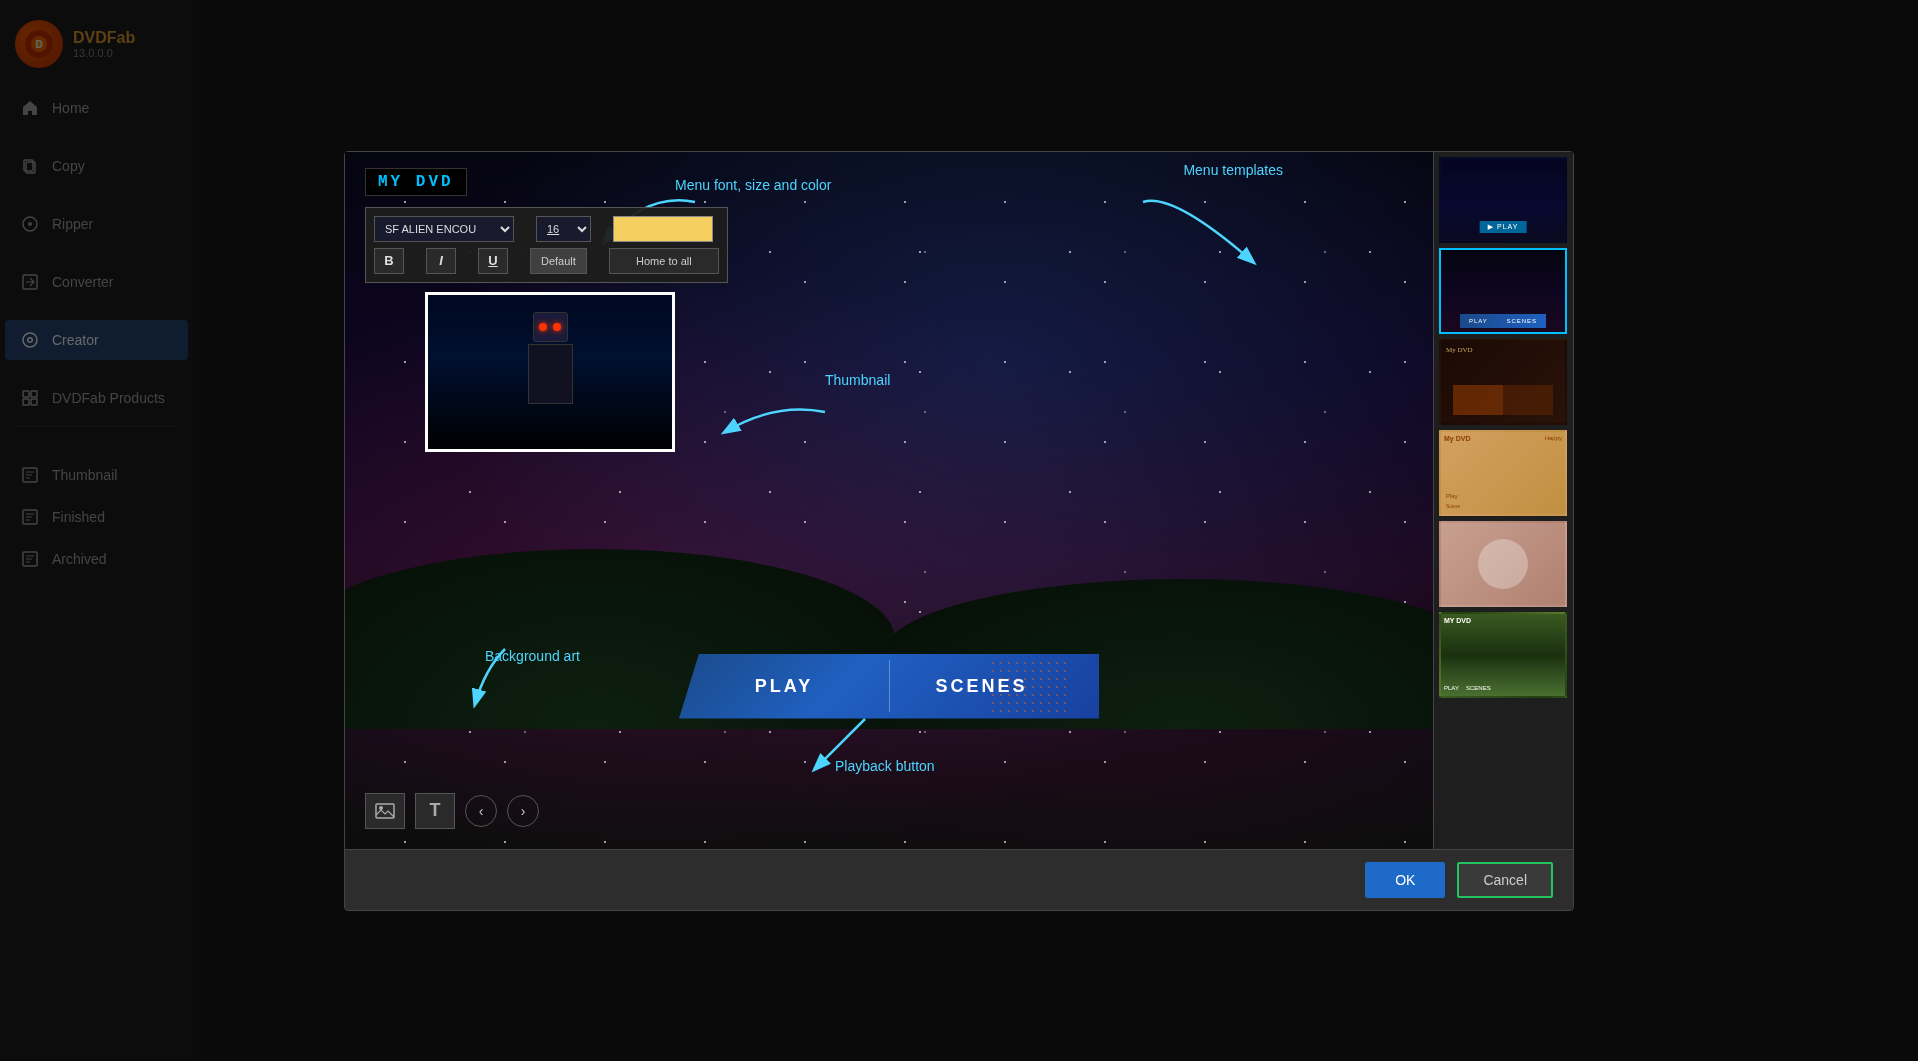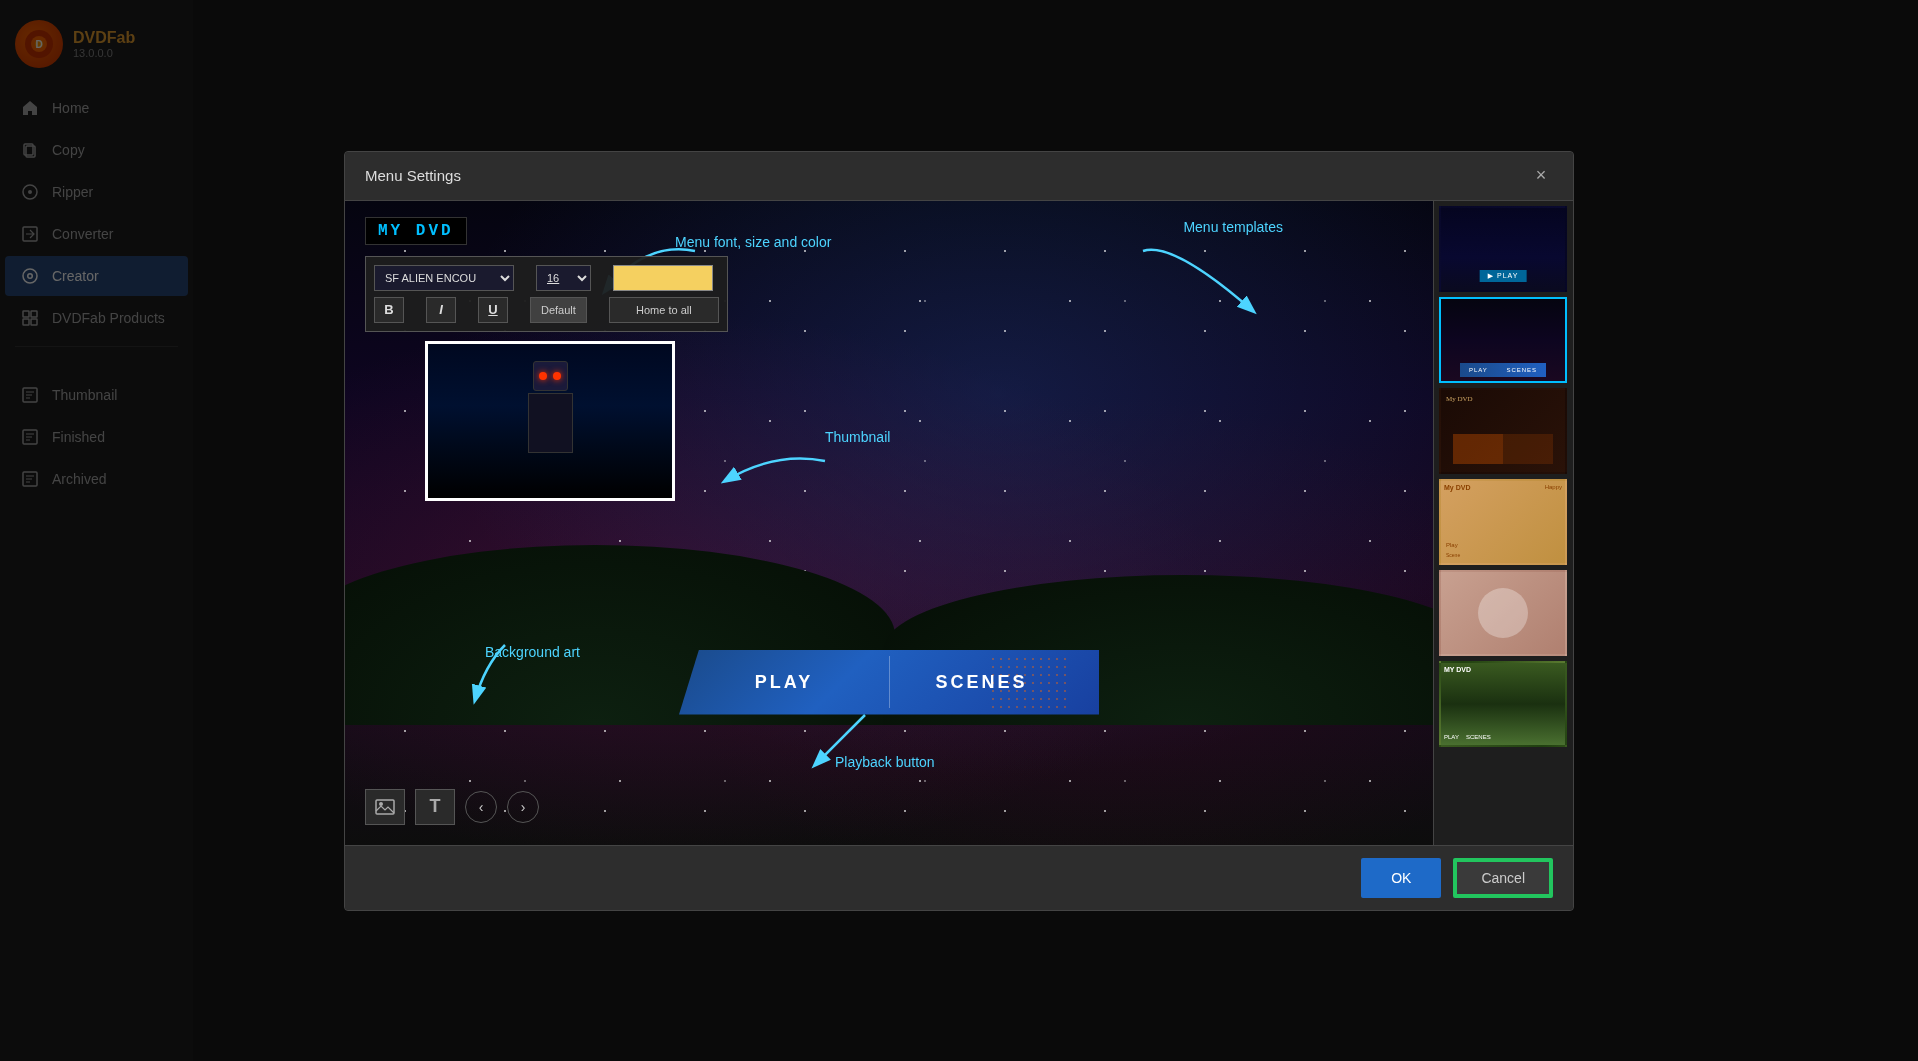--- a/index.html
+++ b/index.html
@@ -48,21 +48,21 @@
       font-size: 16px;
       font-weight: bold;
     }
     .sidebar-logo-version {
       color: #888;
       font-size: 11px;
     }
     .sidebar-nav {
       display: flex;
       flex-direction: column;
-      gap: 2px;
+      gap: 18px;
     }
     .sidebar-item {
       display: flex;
       align-items: center;
       padding: 10px 15px;
       color: #aaa;
       font-size: 14px;
       gap: 12px;
       cursor: pointer;
       border-radius: 4px;
@@ -449,21 +449,20 @@
       font-size: 14px;
     }
 
     
     .annotation {
       position: absolute;
       color: #4dd4ff;
       font-size: 14px;
       font-weight: 500;
       pointer-events: none;
-      margin-top: 8px;
     }
     .arrow-svg {
       position: absolute;
       pointer-events: none;
     }
 
     
     .templates-panel {
       width: 140px;
       background: #1e1e1e;
@@ -531,21 +530,21 @@
       background: #1e6ac8;
       border: none;
       color: white;
       padding: 8px 30px;
       font-size: 14px;
       cursor: pointer;
       border-radius: 2px;
     }
     .btn-cancel {
       background: #3a3a3a;
-      border: 4px solid #22c55e;
+      border: 2px solid #22c55e;
       color: #ccc;
       padding: 8px 24px;
       font-size: 14px;
       cursor: pointer;
       border-radius: 2px;
     }
     
     .font-label {
       position: absolute;
       top: 25px;
@@ -676,24 +675,20 @@
           <path d="M4 5h8M4 8h6M4 11h4" stroke="currentColor" stroke-width="1.2"></path>
         </svg>
       </div>
       <span>Archived</span>
     </div>
   </div>
 </div>
 
 <div class="modal-overlay">
   <div class="modal">
-    <div class="modal-header">
-      <span class="modal-title">Menu Settings</span>
-      <div class="modal-close">×</div>
-    </div>
 
     <div class="modal-body">
 
       <div class="canvas-area">
         <div class="canvas-bg"></div>
         <div class="stars"></div>
         <div class="hills">
           <div class="hill-left"></div>
           <div class="hill-right"></div>
         </div>

